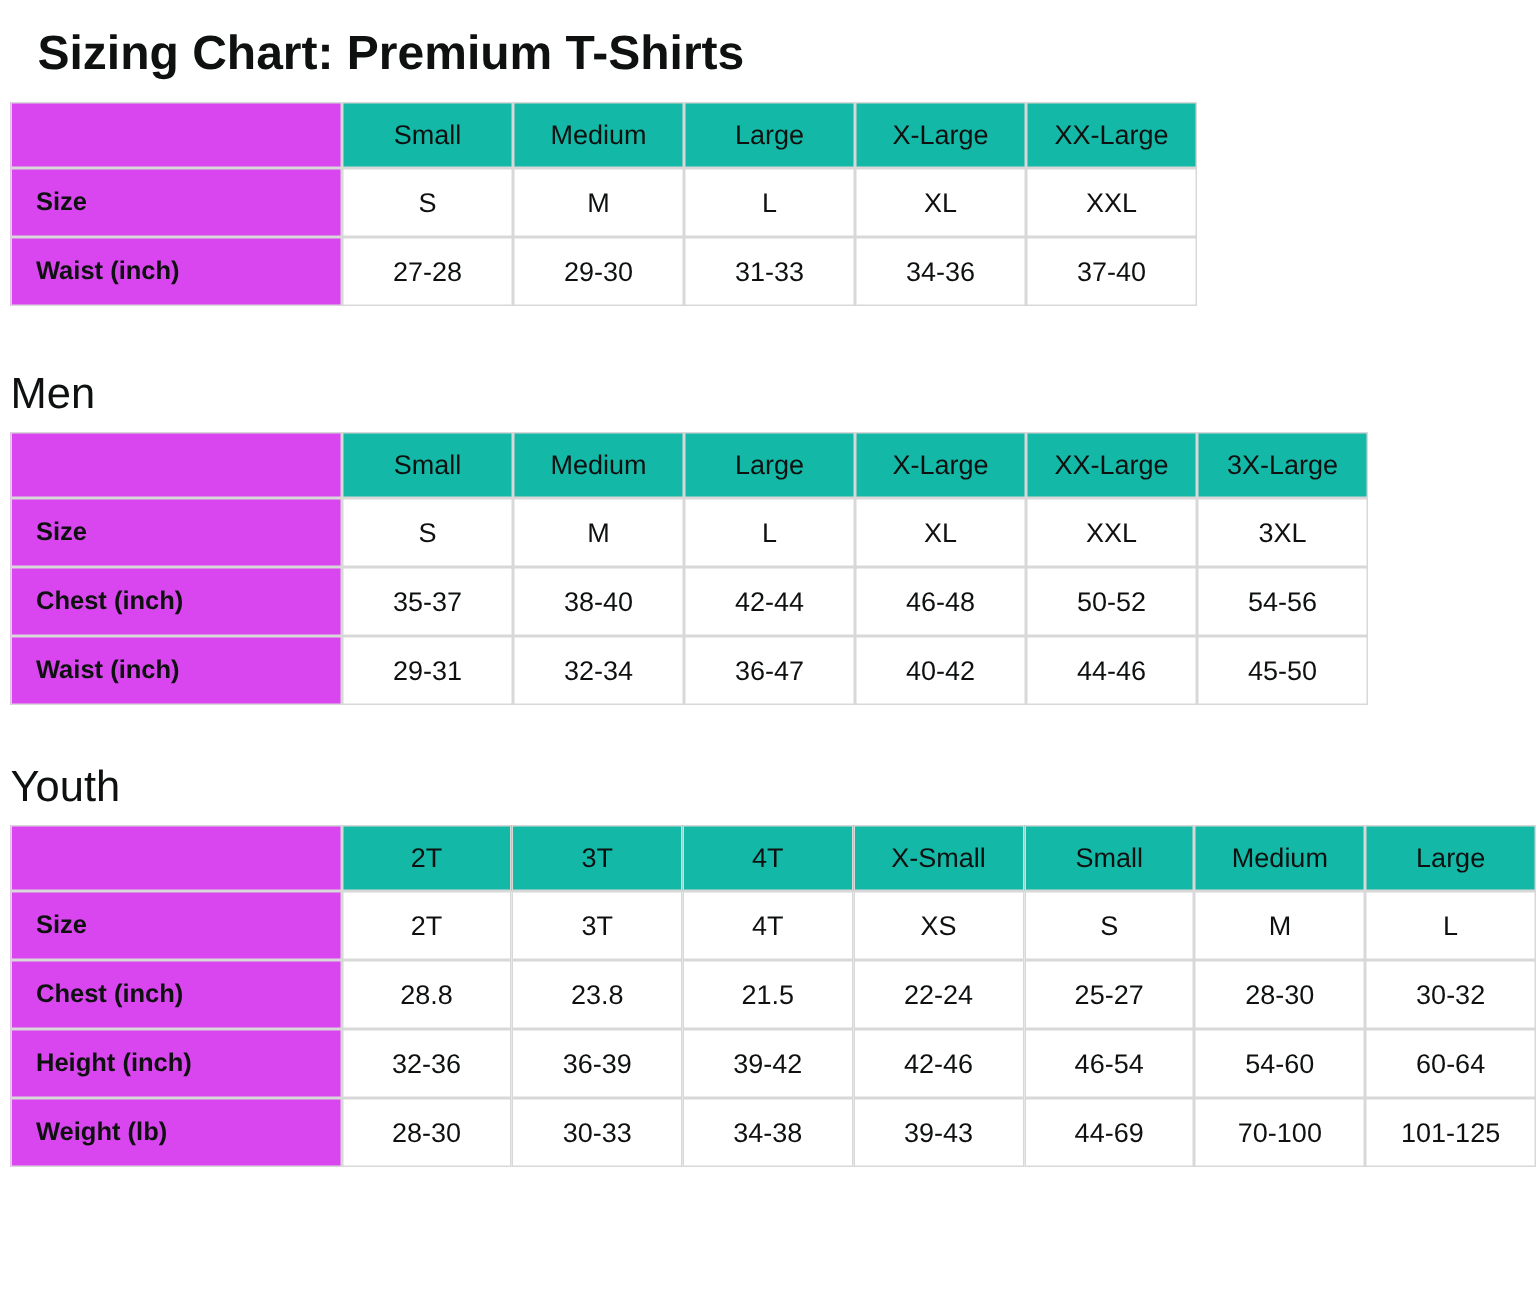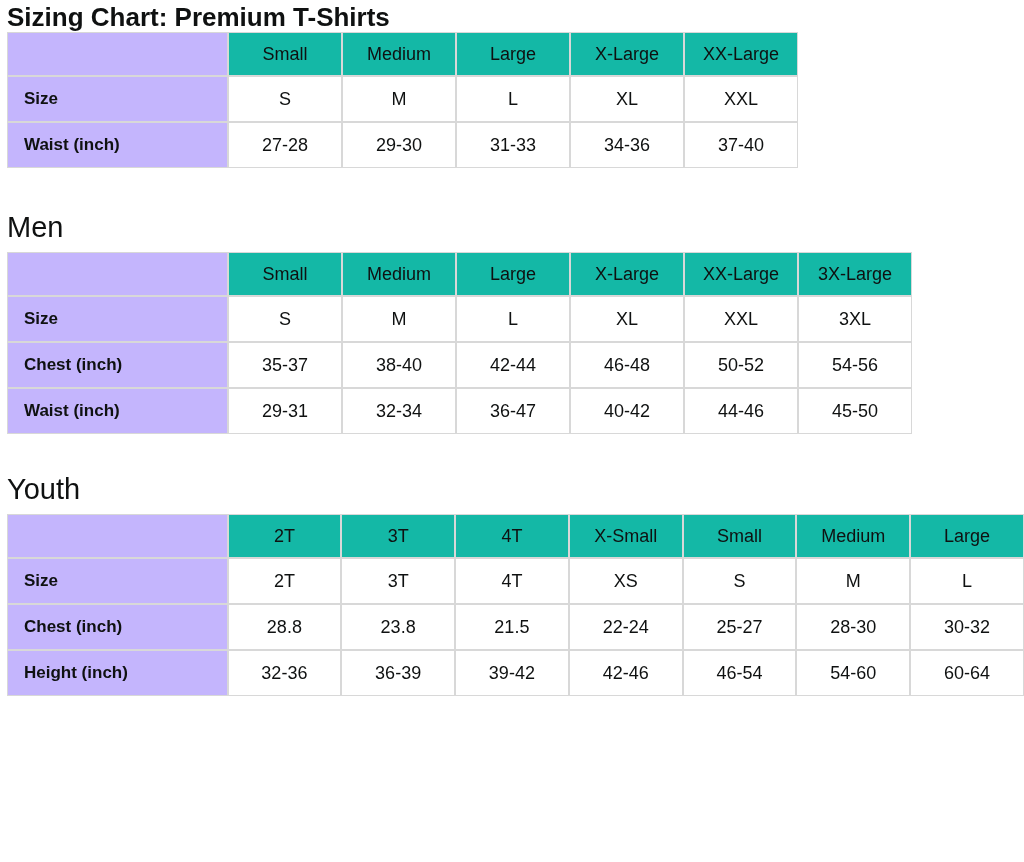--- a/index.html
+++ b/index.html
@@ -11,22 +11,22 @@
     width: 1024px;
     height: 862px;
     overflow: hidden;
     color: #0f1111;
     font-family: "Liberation Sans", sans-serif;
   }
   .page {
     padding: 2px 0 0 7px;
   }
   h1.page-title {
-    margin: 0;
-    font-size: 26px;
+    margin: 18px;
+    font-size: 32px;
     line-height: 30px;
     font-weight: 700;
     color: #0f1111;
   }
   h2.section-heading {
     margin: 28px 0 8px 0;
     font-size: 29px;
     line-height: 34px;
     font-weight: 400;
     color: #0f1111;
@@ -47,21 +47,21 @@
     color: #0f1111;
     vertical-align: middle;
   }
   .sizing-table thead th {
     height: 44px;
     background: #14b8a6;
     text-align: center;
   }
   .sizing-table .label-col {
     width: 221px;
-    background: #c4b5fd;
+    background: #d946ef;
   }
   .sizing-table .data-col {
     width: 114px;
   }
   .sizing-table tbody th.row-label {
     height: 46px;
     text-align: left;
     padding-left: 16px;
     font-weight: 700;
     font-size: 17px;
@@ -197,17 +197,27 @@
           <tr>
             <th class="label-col row-label">Height (inch)</th>
             <td class="data-col">32-36</td>
             <td class="data-col">36-39</td>
             <td class="data-col">39-42</td>
             <td class="data-col">42-46</td>
             <td class="data-col">46-54</td>
             <td class="data-col">54-60</td>
             <td class="data-col">60-64</td>
           </tr>
+          <tr>
+            <th class="label-col row-label">Weight (lb)</th>
+            <td class="data-col">28-30</td>
+            <td class="data-col">30-33</td>
+            <td class="data-col">34-38</td>
+            <td class="data-col">39-43</td>
+            <td class="data-col">44-69</td>
+            <td class="data-col">70-100</td>
+            <td class="data-col">101-125</td>
+          </tr>
         </tbody>
       </table>
   </section>
 
 </div>
 
 </body></html>

